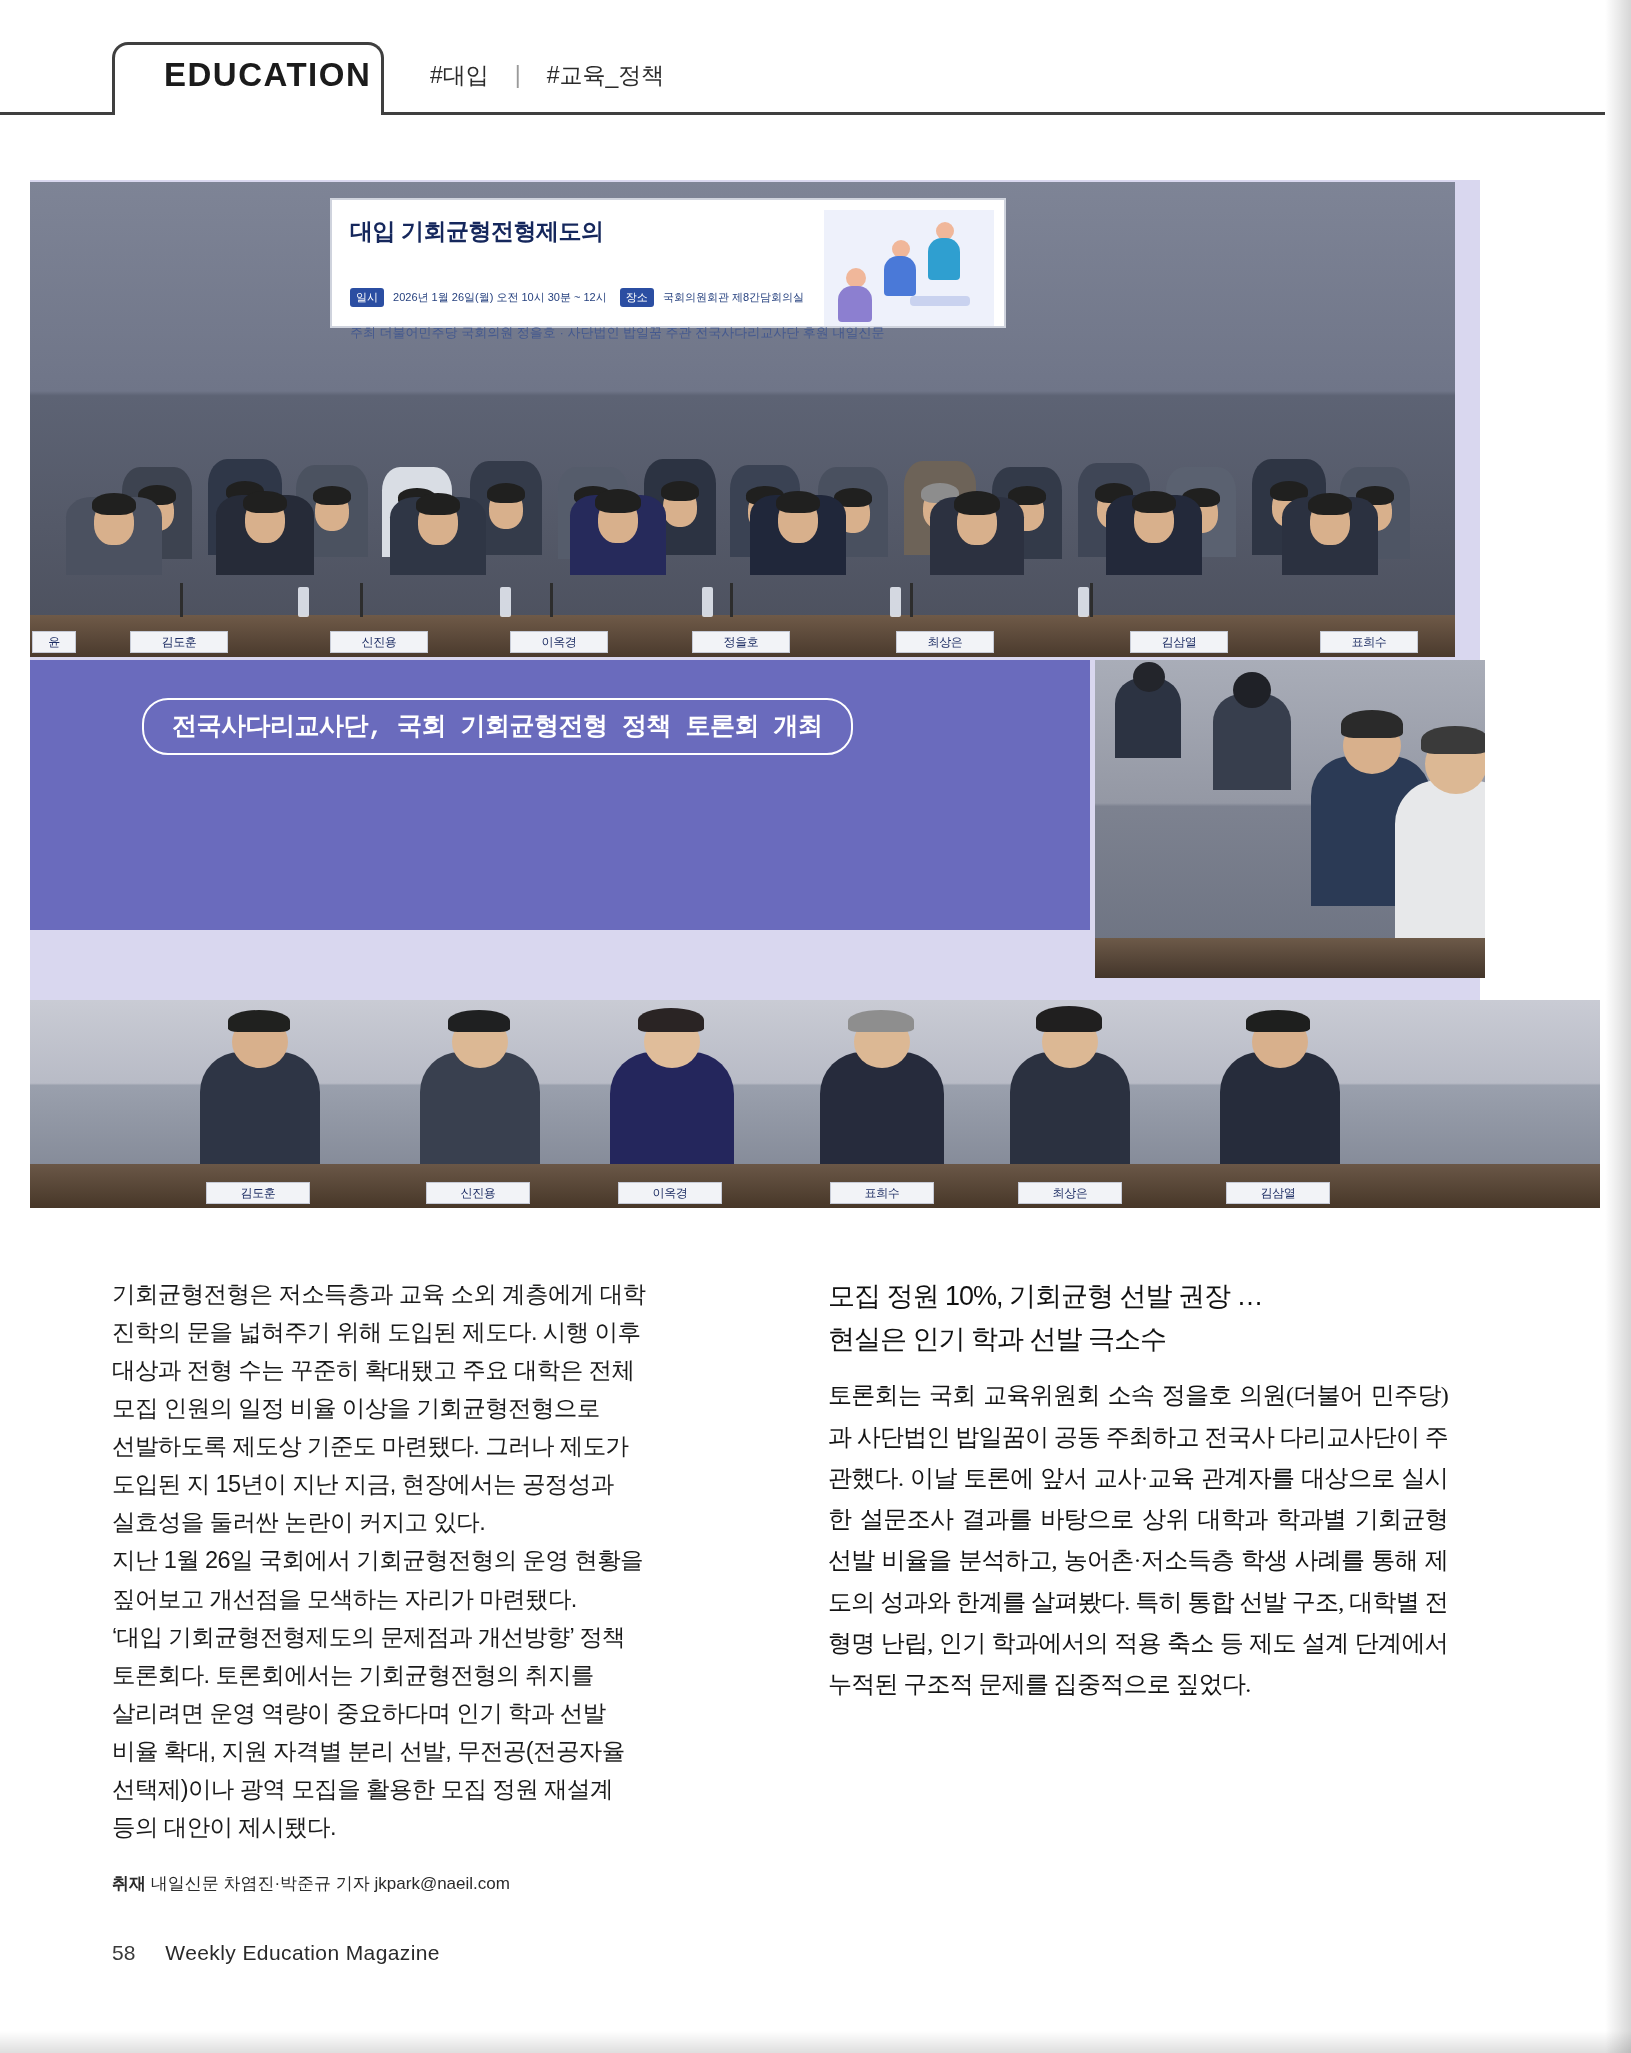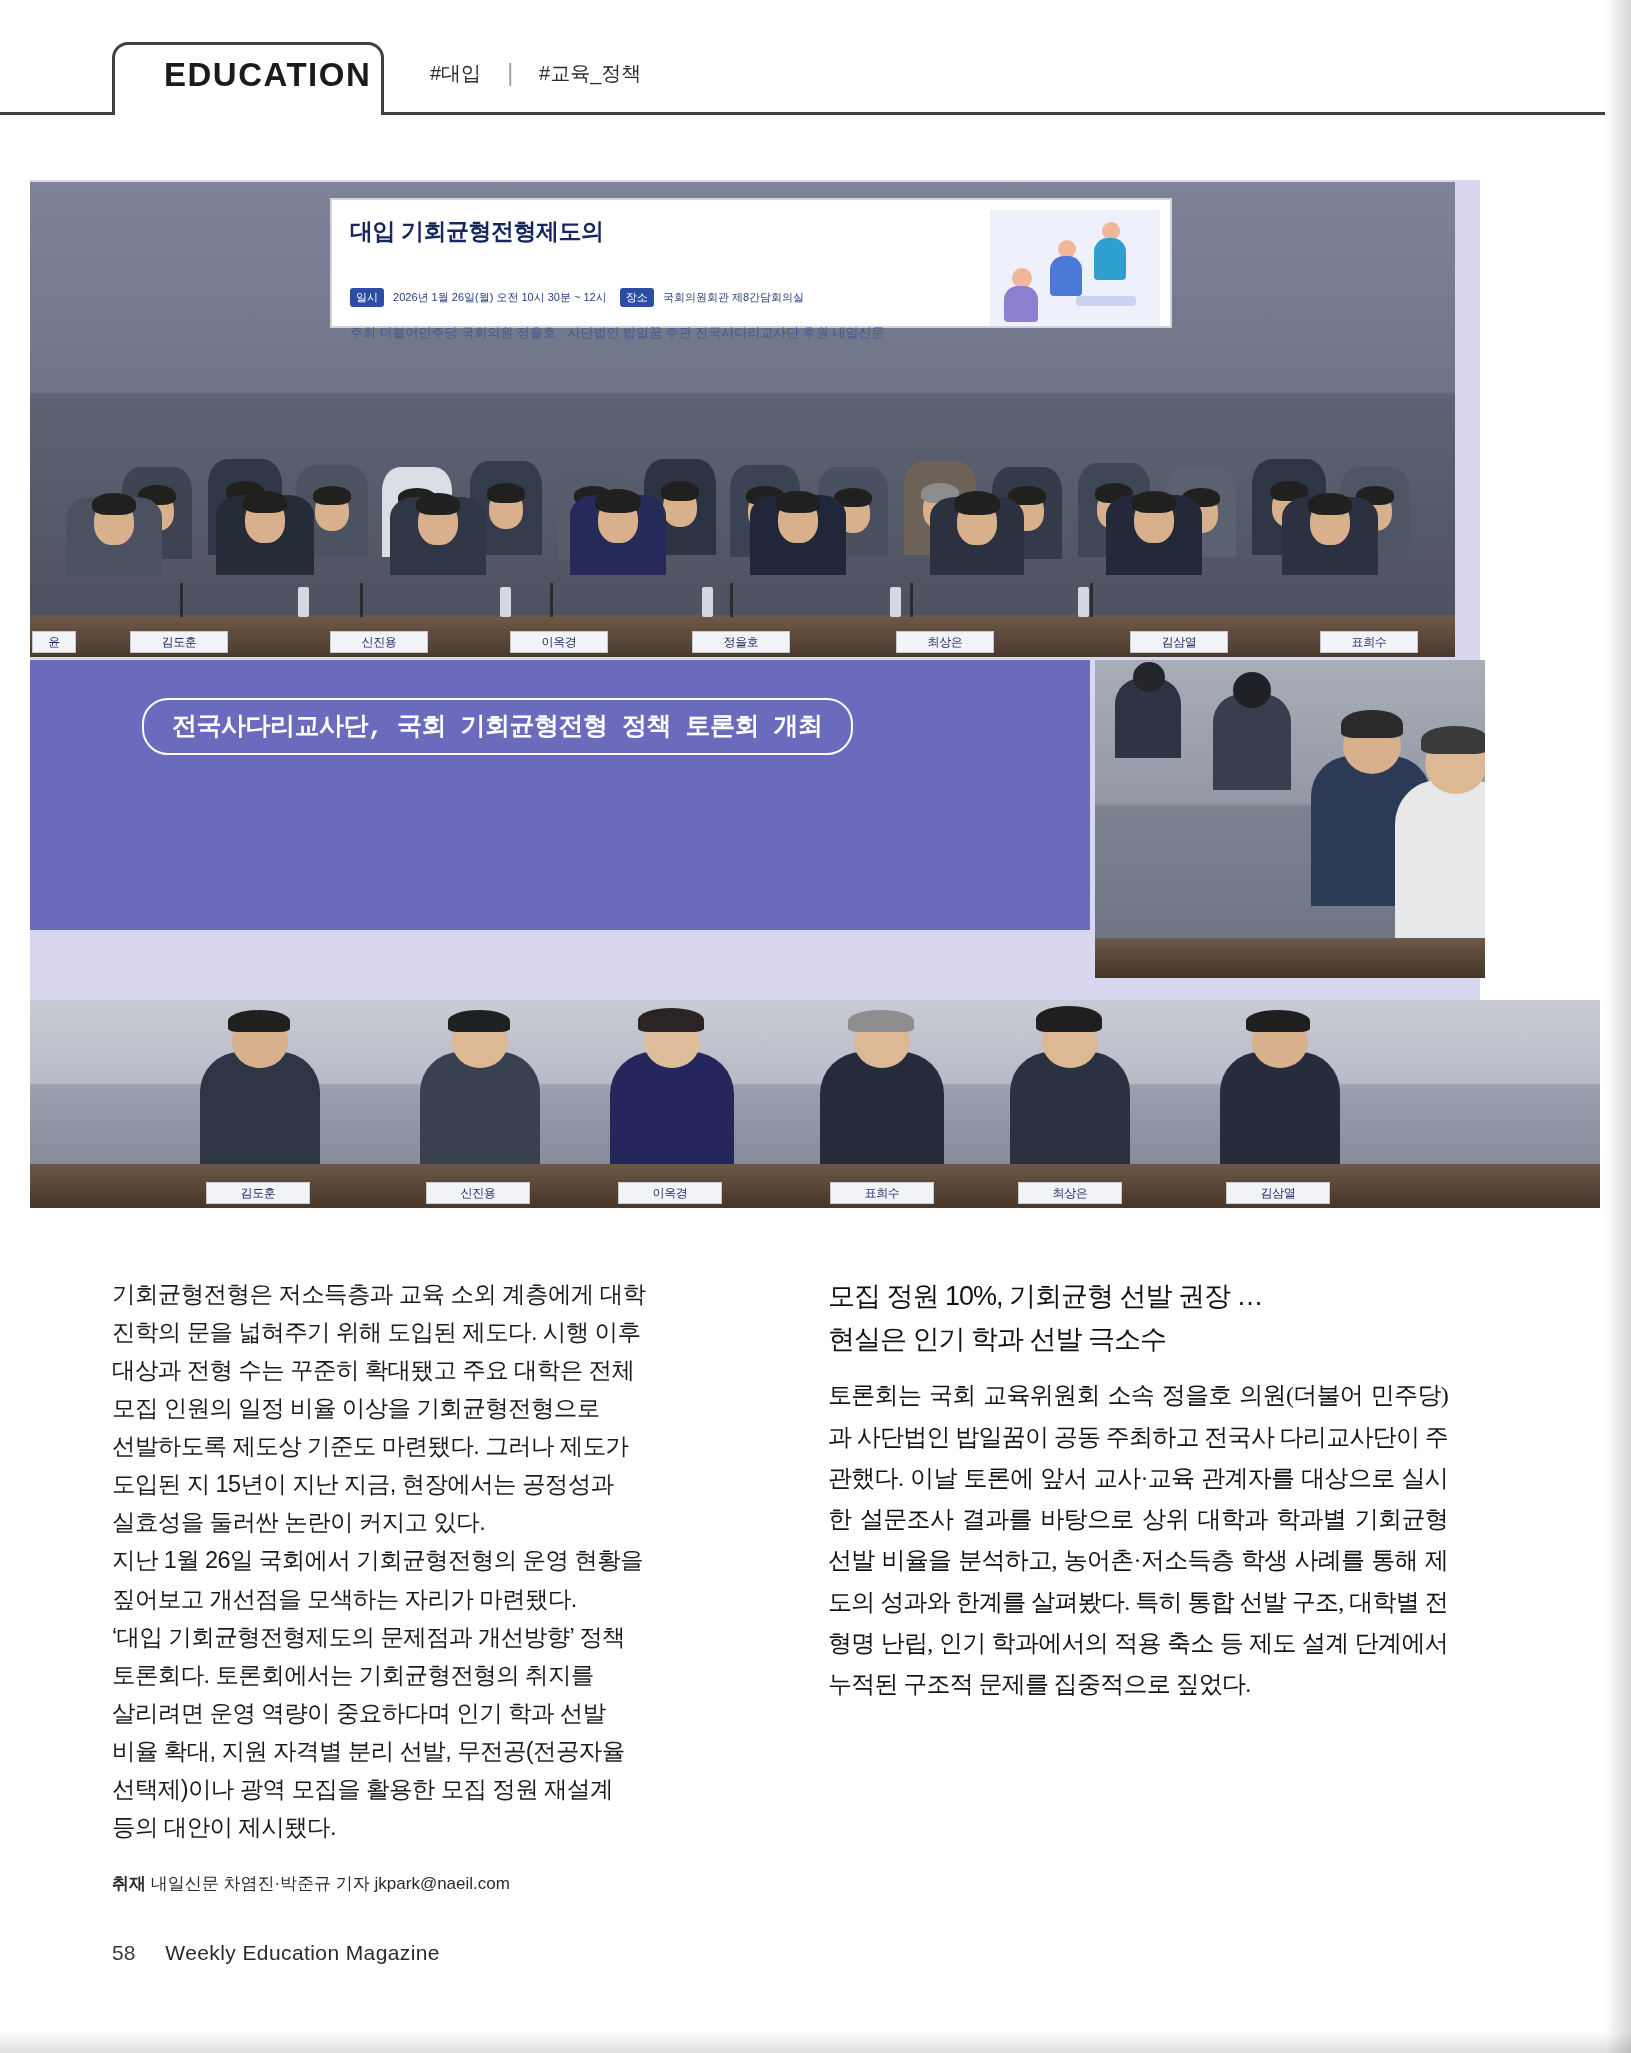--- a/index.html
+++ b/index.html
@@ -47,21 +47,21 @@
   }
   .header-title {
     position:absolute; left:148px; top:56px;
     font-size:33px; font-weight:bold; letter-spacing:1.5px;
     color:#1b1b1b; z-index:5;margin-left:16px;
   }
   .header-tags {
     position:absolute; left:430px; top:60px;
     display:flex; align-items:center; gap:0px; z-index:5;
   }
-  .tag { font-size:20px; color:#2b2b2b; }
+  .tag { font-size:23px; color:#2b2b2b; }
   .tag-sep { color:#9a9a9a; margin:0 26px; font-size:23px; }
 
   
   .lavender-bg {
     position:absolute; left:30px; top:180px;
     width:1450px; height:1020px;
     background:#d9d7ef;
   }
 
   
@@ -70,21 +70,21 @@
     width:1425px; height:475px;
     background:#4e5668;
     overflow:hidden;
   }
   .pm-wall {
     position:absolute; left:0; top:0; width:100%; height:100%;
     background:
       linear-gradient(to bottom, #7e8496 0%, #6f7588 44%, #5d6374 45%, #4b4f5c 100%);
   }
   .pm-screen {
-    position:absolute; left:300px; top:16px; width:842px; height:130px;
+    position:absolute; left:300px; top:16px; width:676px; height:130px;
     background:#ffffff; border:2px solid #cfd3dd;
   }
   .pm-screen-inner { position:absolute; inset:4px; background:#ffffff; }
   .pm-screen-title {
     position:absolute; left:14px; top:12px; width:560px;
     font-size:23px; font-weight:bold; color:#15275c; line-height:1.35;
     letter-spacing:-0.5px;
   }
   .pm-screen-sub {
     position:absolute; left:14px; top:84px; width:640px;

